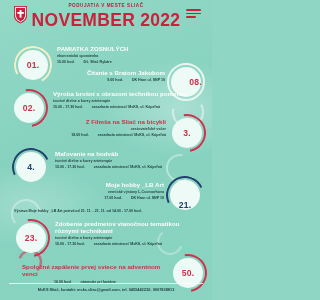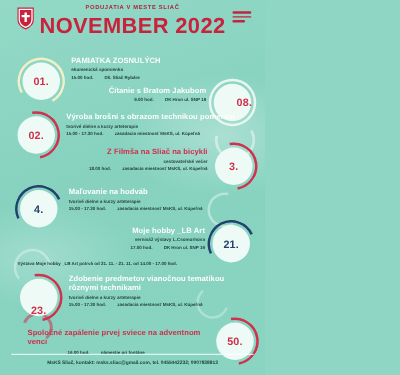--- a/index.html
+++ b/index.html
@@ -204,38 +204,38 @@
       <div class="esub">tvorivé dielne a kurzy arteterapie</div>
       <div class="emeta">
         <span>15.00 - 17.30 hod.</span>
         <span>zasadacia miestnosť MsKS, ul. Kúpeľná</span>
       </div>
     </div>
   </div>
 
   <div class="event">
     <div class="ring navy" style="left:170px; top:180px;"></div>
-    <div class="badge navy" style="left:170px; top:180px;">
+    <div class="badge navy" style="left:170px; top:180px;align-items:flex-end;">
       <span class="num">21.</span>
     </div>
     <div class="etext r" style="left:52px; top:181px; width:112px;">
       <div class="ename">Moje hobby _LB Art</div>
       <div class="esub">vernisáž výstavy L.Csomorhova</div>
       <div class="emeta">
         <span>17.00 hod.</span>
         <span>DK Hron ul. SNP 19</span>
       </div>
     </div>
   </div>
 
   <div class="note" style="left:14px; top:209px; width:190px;">Výstava  Moje hobby _LB Art  potrvá od 21. 11. - 21. 11. od 14.00 - 17.00 hod.</div>
 
   <div class="event">
     <div class="ring red" style="left:16px; top:223px;"></div>
-    <div class="badge red" style="left:16px; top:223px;align-items:flex-end;">
+    <div class="badge red" style="left:16px; top:223px;">
       <span class="num">23.</span>
     </div>
     <div class="etext l" style="left:55px; top:220px; width:135px;">
       <div class="ename">Zdobenie predmetov vianočnou tematikou rôznymi technikami</div>
       <div class="esub">tvorivé dielne a kurzy arteterapie</div>
       <div class="emeta">
         <span>15.00 - 17.30 hod.</span>
         <span>zasadacia miestnosť MsKS, ul. Kúpeľná</span>
       </div>
     </div>

